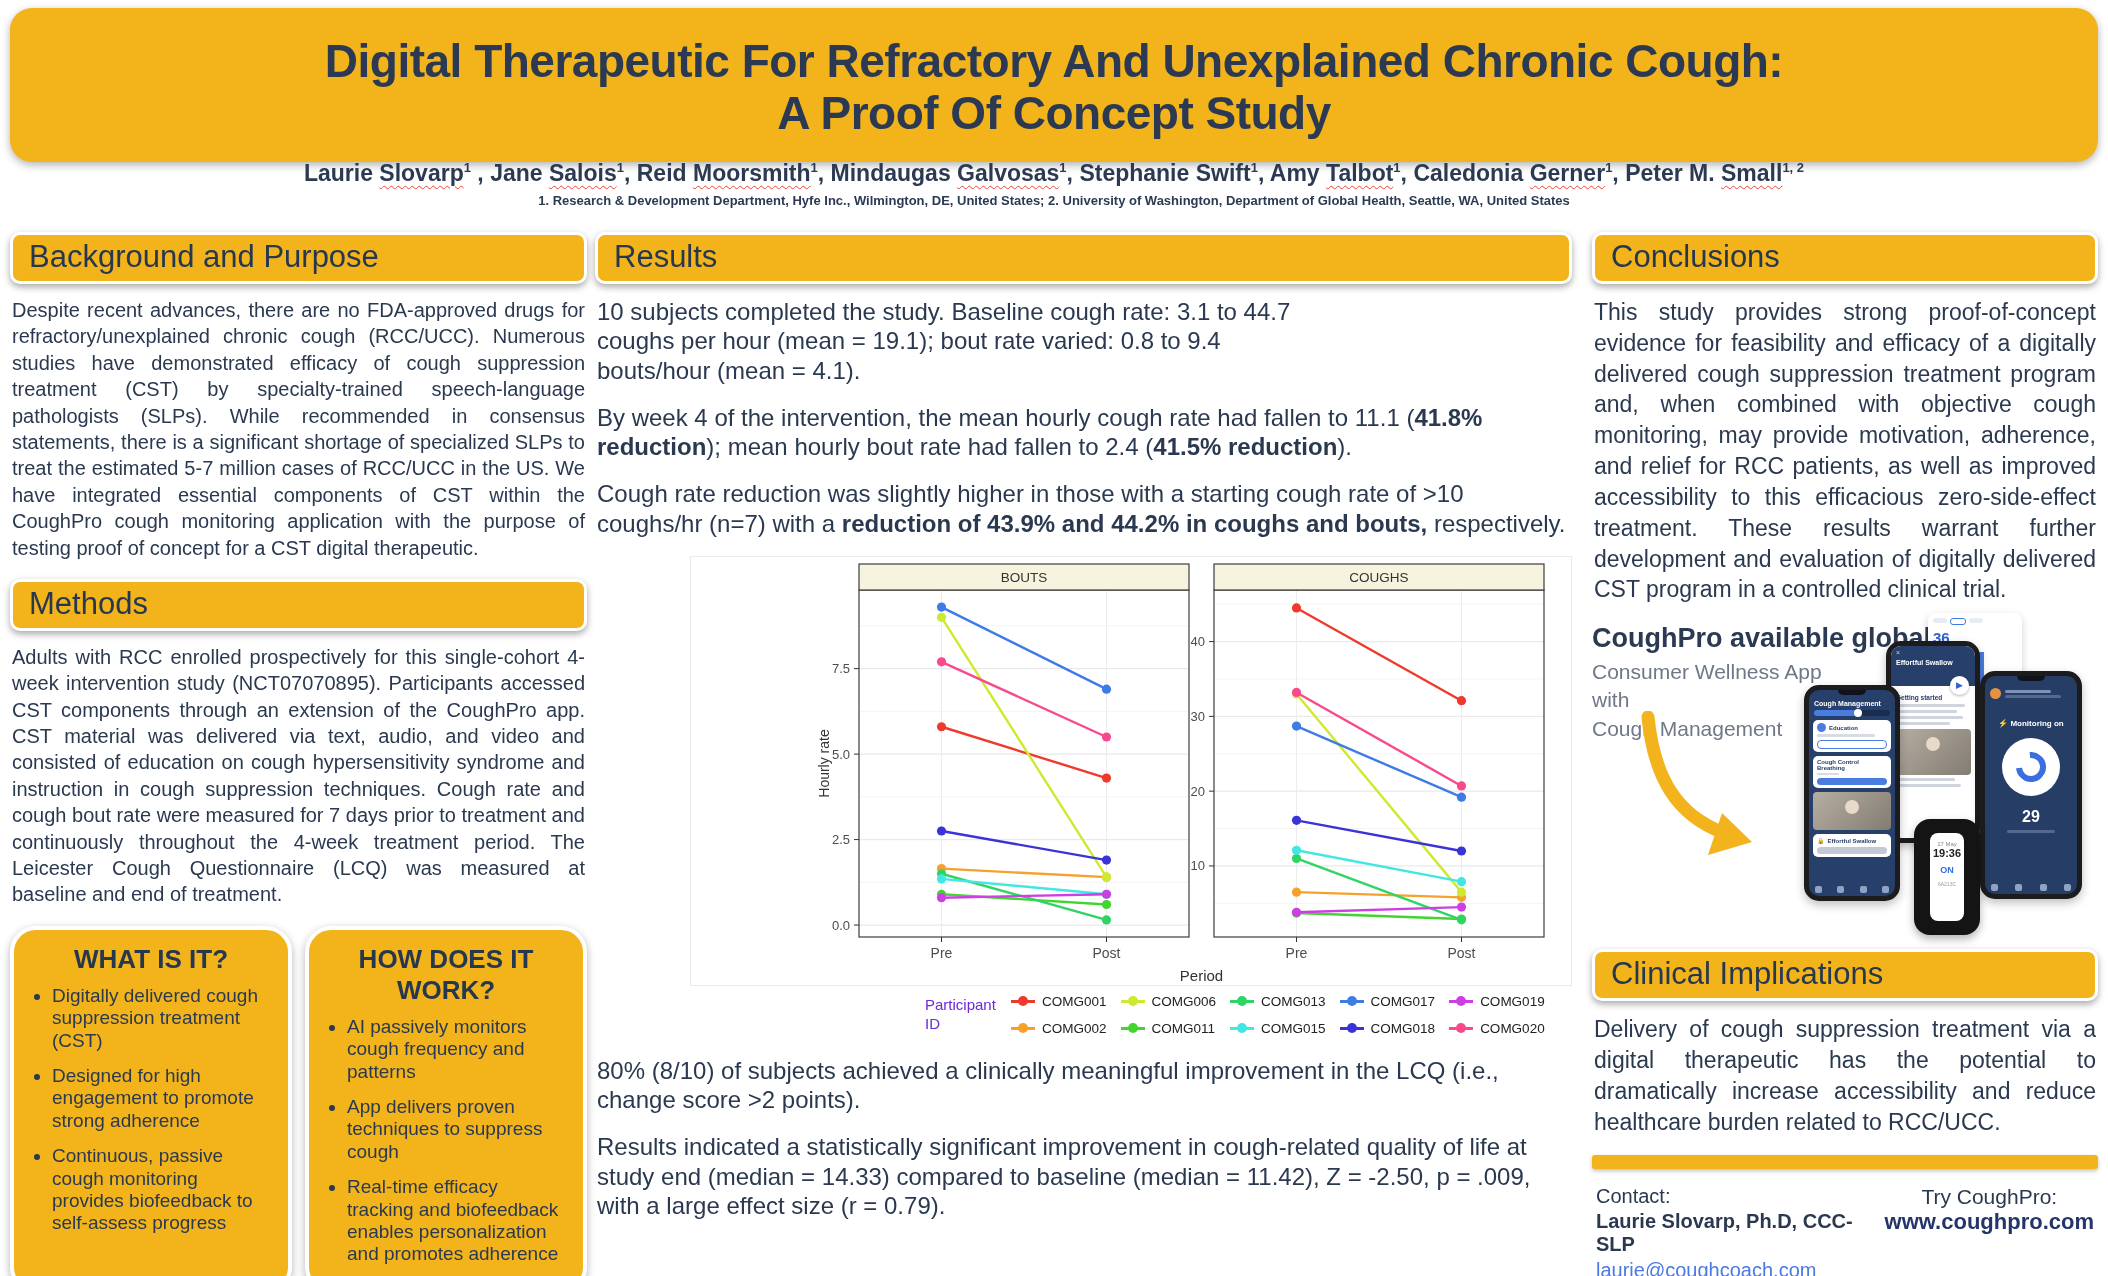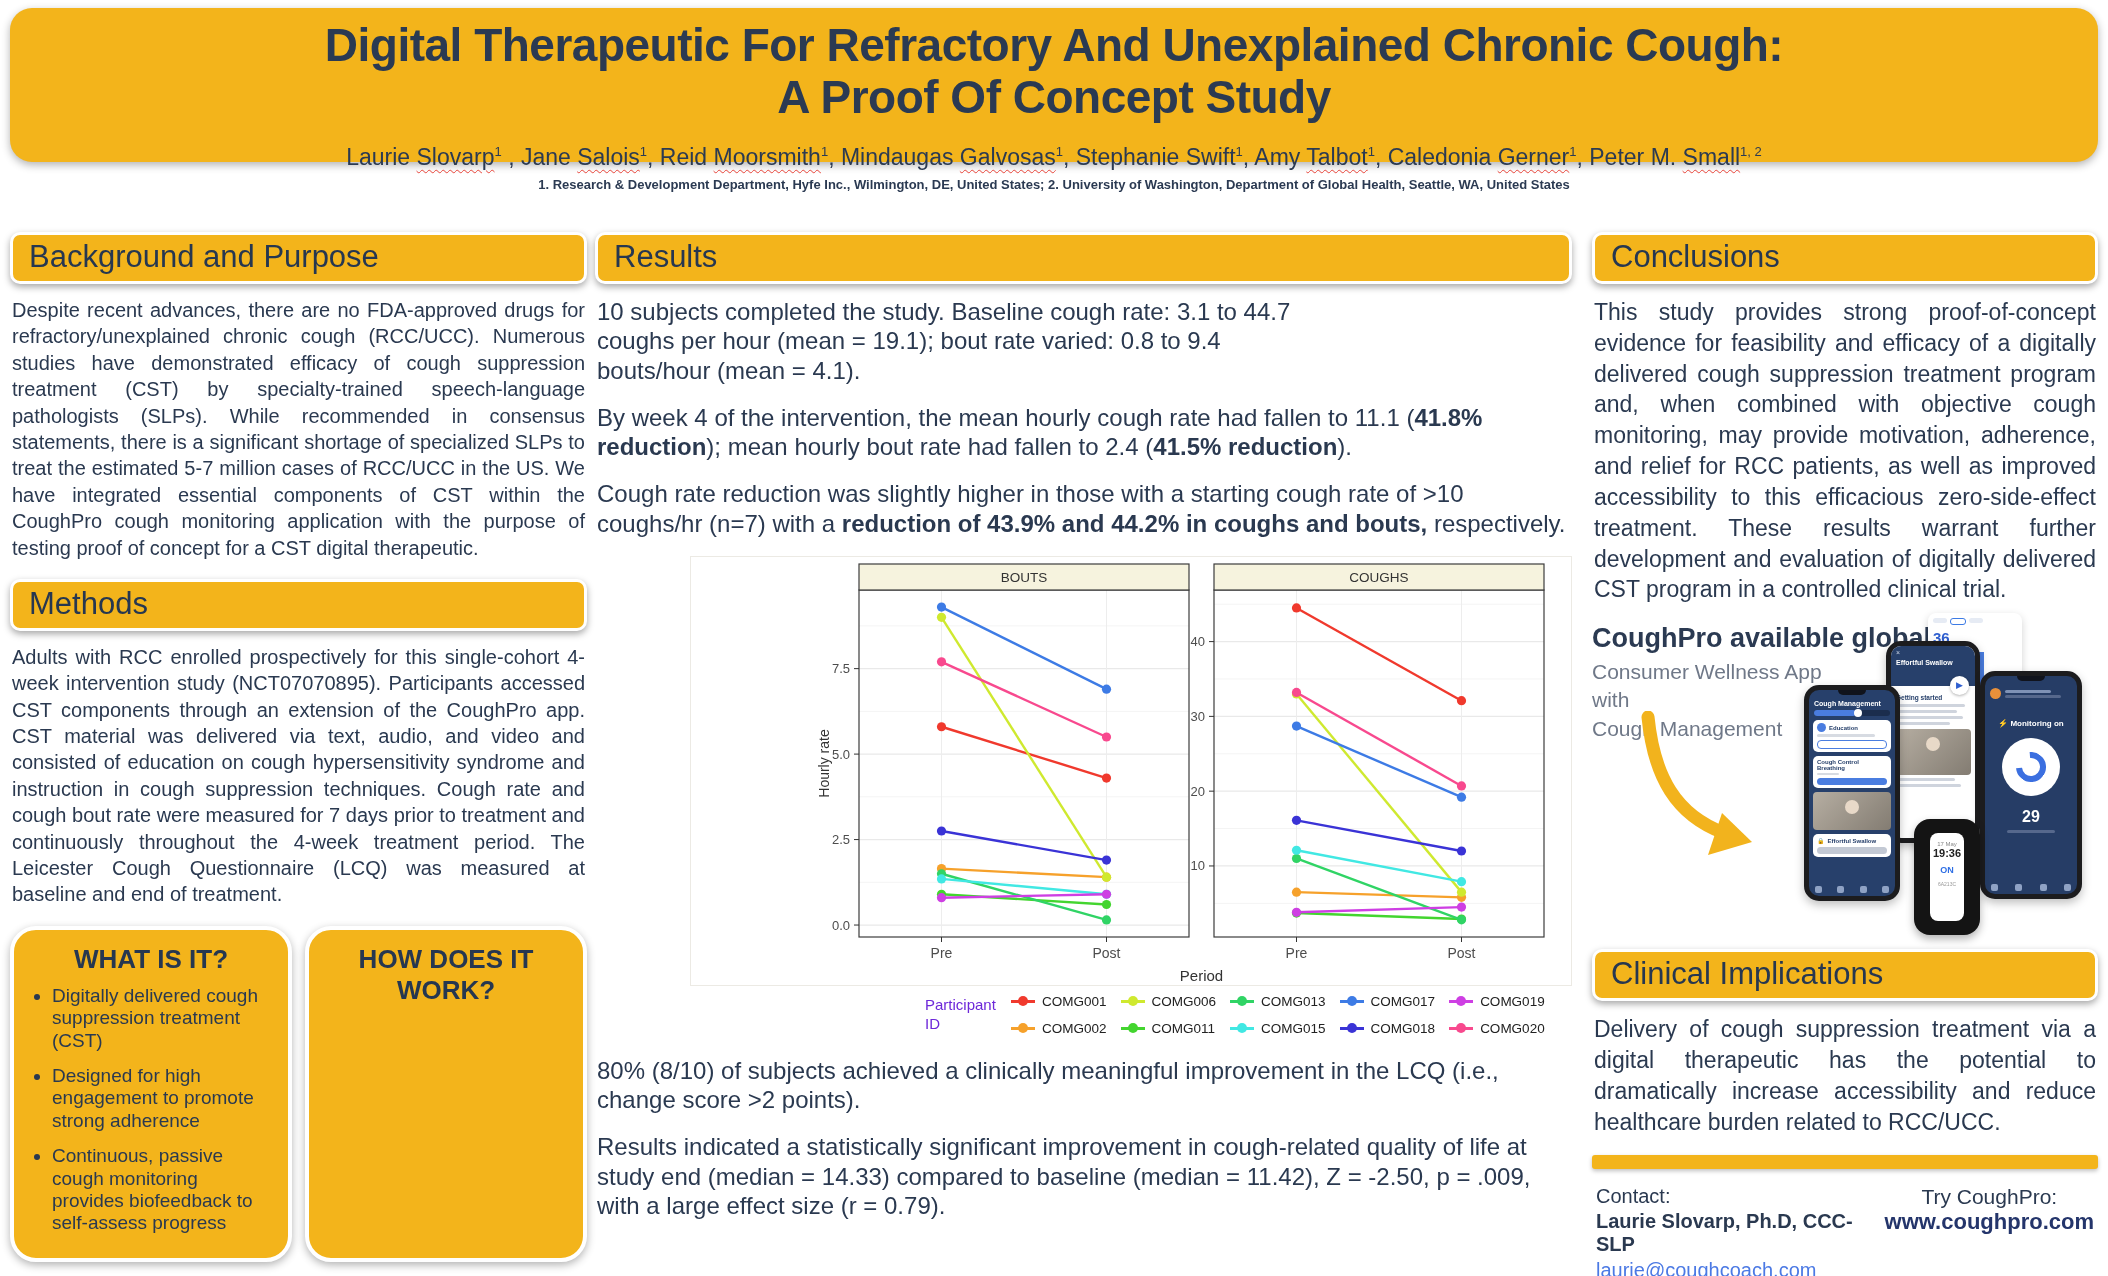--- a/index.html
+++ b/index.html
@@ -2,22 +2,22 @@
 <html><head>
 <meta charset="utf-8">
 <style>
   html,body{margin:0;padding:0;background:#f4f4f4;}
   #poster{position:relative;width:2108px;height:1276px;background:#ffffff;
     font-family:"Liberation Sans",sans-serif;color:#2a3950;overflow:hidden;}
   
   .hdr{position:absolute;left:10px;top:8px;width:2088px;height:154px;
     background:#f3b41b;border-radius:22px;box-shadow:0 3px 9px rgba(0,0,0,.3);
     text-align:center;padding-top:12px;box-sizing:border-box;}
-  .hdr h1{margin:0;font-size:46px;line-height:1.12;font-weight:800;color:#2b3a52;letter-spacing:-.5px;}
-  .authors{margin-top:21px;font-size:23px;color:#2b3a52;font-weight:400;}
+  .hdr h1{margin:16px;font-size:46px;line-height:1.12;font-weight:800;color:#2b3a52;letter-spacing:-.5px;}
+  .authors{margin-top:21px;font-size:23px;color:#2b3a52;font-weight:700;}
   .authors sup{font-size:13px;}
   .wavy{text-decoration:underline;text-decoration-style:wavy;text-decoration-color:#e8443a;
     text-decoration-thickness:1px;text-underline-offset:4px;}
   .affil{margin-top:6px;font-size:13px;font-weight:700;color:#2b3a52;}
   
   .col{position:absolute;top:232px;}
   #col-left{left:10px;width:577px;}
   #col-mid{left:595px;width:977px;}
   #col-right{left:1592px;width:506px;}
   .sec-bar{background:#f3b41b;border:3px solid #fff;border-radius:10px;
@@ -100,20 +100,25 @@
       <div class="ybox half">
         <h3>WHAT IS IT?</h3>
         <ul>
           <li>Digitally delivered cough suppression treatment (CST)</li>
           <li>Designed for high engagement to promote strong adherence</li>
           <li>Continuous, passive cough monitoring provides biofeedback to self-assess progress</li>
         </ul>
       </div>
       <div class="ybox half">
         <h3>HOW DOES IT WORK?</h3>
+        <ul>
+          <li>AI passively monitors cough frequency and patterns</li>
+          <li>App delivers proven techniques to suppress cough</li>
+          <li>Real-time efficacy tracking and biofeedback enables personalization and promotes adherence</li>
+        </ul>
       </div>
     </div>
 
   </div>
 
   <div id="col-mid" class="col">
     <div class="sec-bar">Results</div>
     <p class="para" style="max-width:710px;">10 subjects completed the study. Baseline cough rate: 3.1 to 44.7 coughs per hour (mean = 19.1); bout rate varied: 0.8 to 9.4 bouts/hour (mean = 4.1).</p>
     <p class="para"><span>By week 4 of the intervention, the mean hourly cough rate had fallen to 11.1 (</span><b>41.8% reduction</b><span>); mean hourly bout rate had fallen to 2.4 (</span><b>41.5% reduction</b><span>).</span></p>
     <p class="para"><span>Cough rate reduction was slightly higher in those with a starting cough rate of &gt;10 coughs/hr (n=7) with a </span><b>reduction of 43.9% and 44.2% in coughs and bouts,</b><span> respectively.</span></p>

